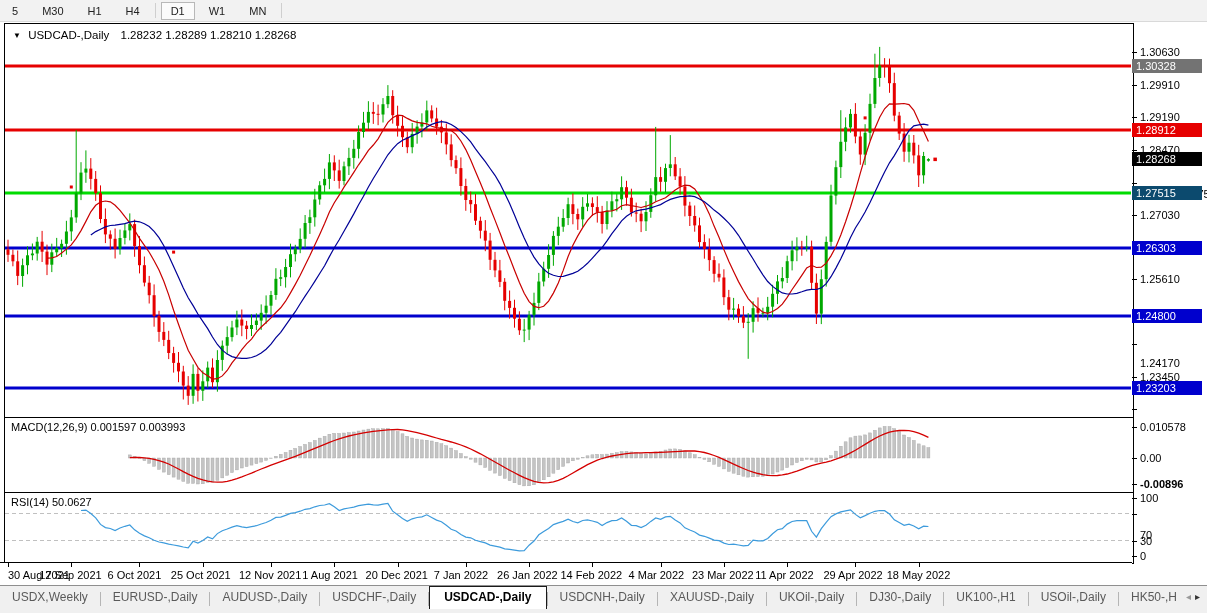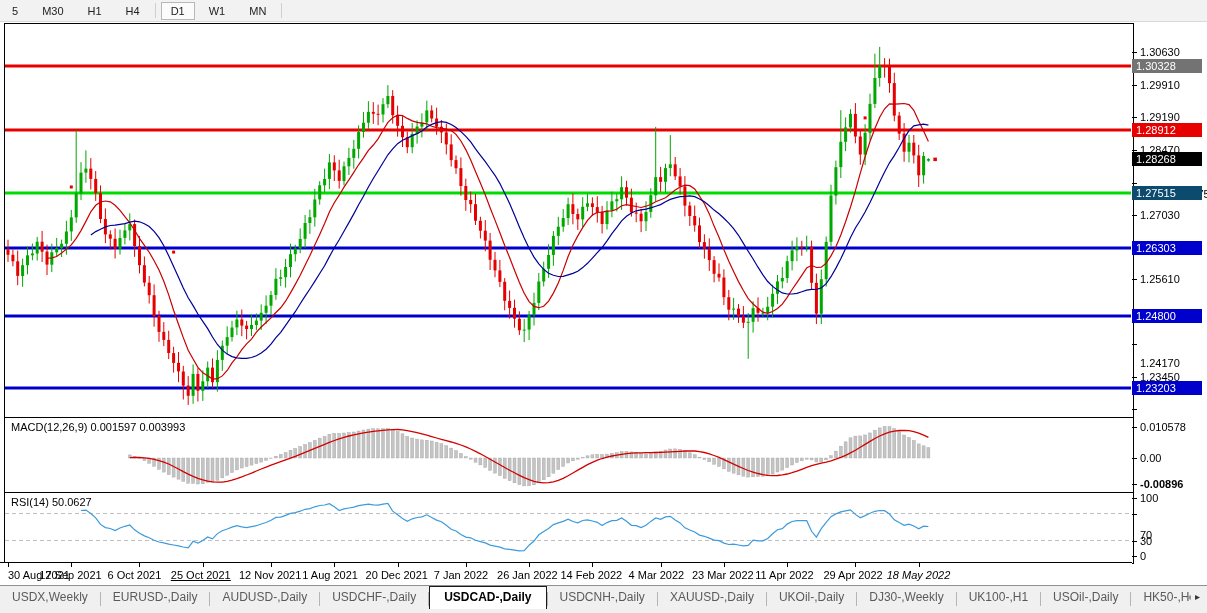--- a/index.html
+++ b/index.html
@@ -447,20 +447,25 @@
           <rect x="921.9" y="135.1" width="3" height="1.6" fill="#00a800"></rect>
         </g>
         <polyline points="42.0,234.2 46.8,233.9 51.7,232.5 56.6,228.9 61.4,225.1 66.3,220.9 71.2,214.3 76.0,206.6 80.9,197.4 85.8,187.8 90.7,181.3 95.5,178.0 100.4,177.0 105.3,177.8 110.1,181.3 115.0,186.3 119.9,192.7 124.8,198.8 129.6,206.3 134.5,214.3 139.4,221.4 144.2,228.2 149.1,236.7 154.0,246.0 158.8,257.3 163.7,270.9 168.6,286.3 173.5,300.3 178.3,313.6 183.2,326.2 188.1,335.0 192.9,343.3 197.8,348.8 202.7,351.8 207.5,355.1 212.4,354.7 217.3,351.9 222.2,346.5 227.0,338.9 231.9,332.9 236.8,325.6 241.6,319.8 246.5,315.1 251.4,308.2 256.2,303.0 261.1,298.5 266.0,293.9 270.9,288.5 275.7,283.8 280.6,277.2 285.5,268.9 290.3,260.4 295.2,251.3 300.1,241.3 304.9,231.5 309.8,220.9 314.7,210.5 319.6,199.6 324.4,188.0 329.3,178.7 334.2,171.2 339.0,163.1 343.9,155.9 348.8,148.3 353.6,140.8 358.5,133.8 363.4,126.4 368.3,121.0 373.1,114.8 378.0,106.2 382.9,98.4 387.7,93.7 392.6,91.1 397.5,91.7 402.3,94.4 407.2,96.9 412.1,98.3 416.9,99.2 421.8,99.8 426.7,102.3 431.6,103.6 436.4,104.4 441.3,105.2 446.2,106.6 451.0,110.4 455.9,117.0 460.8,125.6 465.7,136.0 470.5,147.4 475.4,159.0 480.3,171.0 485.1,183.8 490.0,196.1 494.9,208.7 499.7,221.5 504.6,233.5 509.5,246.2 514.4,258.4 519.2,269.3 524.1,277.6 529.0,282.4 533.8,283.7 538.7,282.2 543.6,277.1 548.4,269.1 553.3,258.9 558.2,246.4 563.1,232.5 567.9,221.2 572.8,211.9 577.7,203.6 582.5,196.4 587.4,191.0 592.3,188.4 597.1,188.1 602.0,187.2 606.9,186.9 611.8,185.3 616.6,181.7 621.5,180.7 626.4,181.7 631.2,182.5 636.1,183.5 641.0,182.2 645.8,180.5 650.7,177.8 655.6,175.8 660.5,173.7 665.3,170.0 670.2,166.0 675.1,163.0 679.9,161.2 684.8,161.7 689.7,165.0 694.5,172.2 699.4,179.7 704.3,189.9 709.1,202.1 714.0,213.3 718.9,225.6 723.8,237.2 728.6,247.5 733.5,257.6 738.4,266.5 743.2,274.6 748.1,280.0 753.0,284.3 757.9,288.2 762.7,289.3 767.6,287.5 772.5,284.5 777.3,280.2 782.2,273.4 787.1,265.5 791.9,258.6 796.8,251.3 801.7,243.9 806.6,241.3 811.4,243.5 816.3,243.2 821.2,239.2 826.0,231.9 830.9,222.7 835.8,211.0 840.6,197.8 845.5,183.0 850.4,166.8 855.3,149.1 860.1,132.8 865.0,117.5 869.9,104.5 874.7,93.2 879.6,84.8 884.5,79.9 889.3,80.1 894.2,79.8 899.1,79.5 904.0,80.6 908.8,86.3 913.7,97.1 918.6,107.1 923.4,117.4" fill="none" stroke="#c80000" stroke-width="1.2"></polyline>
         <polyline points="85.8,211.0 90.7,207.6 95.5,205.3 100.4,202.9 105.3,201.5 110.1,201.1 115.0,200.3 119.9,199.6 124.8,198.1 129.6,197.1 134.5,197.8 139.4,199.7 144.2,202.6 149.1,207.3 154.0,213.6 158.8,221.8 163.7,231.8 168.6,242.6 173.5,253.3 178.3,264.0 183.2,273.8 188.1,281.6 192.9,290.0 197.8,297.4 202.7,304.6 207.5,313.0 212.4,320.5 217.3,326.1 222.2,330.1 227.0,332.6 231.9,333.9 236.8,334.4 241.6,334.3 246.5,333.5 251.4,331.7 256.2,328.9 261.1,325.2 266.0,320.2 270.9,313.7 275.7,308.3 280.6,301.4 285.5,294.4 290.3,287.7 295.2,279.8 300.1,272.2 304.9,265.0 309.8,257.4 314.7,249.5 319.6,241.7 324.4,232.6 329.3,223.8 334.2,215.8 339.0,207.2 343.9,198.6 348.8,189.9 353.6,180.8 358.5,172.2 363.4,163.0 368.3,154.5 373.1,146.7 378.0,138.7 382.9,130.8 387.7,124.8 392.6,119.7 397.5,116.2 402.3,114.1 407.2,111.6 412.1,109.6 416.9,107.0 421.8,103.0 426.7,100.4 431.6,98.6 436.4,97.7 441.3,98.4 446.2,100.5 451.0,103.6 455.9,107.6 460.8,112.4 465.7,117.9 470.5,124.9 475.4,131.3 480.3,137.7 485.1,144.5 490.0,151.3 494.9,159.6 499.7,169.2 504.6,179.5 509.5,191.1 514.4,202.9 519.2,214.1 524.1,224.3 529.0,233.1 533.8,239.9 538.7,245.4 543.6,249.3 548.4,251.3 553.3,252.5 558.2,252.4 563.1,250.9 567.9,249.4 572.8,247.2 577.7,243.6 582.5,239.3 587.4,234.1 592.3,228.7 597.1,223.5 602.0,216.8 606.9,209.7 611.8,203.3 616.6,196.8 621.5,192.2 626.4,189.0 631.2,186.8 636.1,185.9 641.0,185.1 645.8,183.9 650.7,182.3 655.6,180.6 660.5,177.7 665.3,175.4 670.2,173.9 675.1,172.7 679.9,172.4 684.8,171.9 689.7,172.7 694.5,175.0 699.4,177.8 704.3,181.8 709.1,186.1 714.0,189.7 718.9,194.3 723.8,199.2 728.6,204.6 733.5,211.3 738.4,219.4 743.2,227.2 748.1,235.0 753.0,243.2 757.9,250.8 762.7,257.5 767.6,262.4 772.5,266.0 777.3,268.9 782.2,270.0 787.1,270.0 791.9,269.3 796.8,267.8 801.7,266.1 806.6,265.3 811.4,265.5 816.3,263.9 821.2,259.7 826.0,252.7 830.9,244.1 835.8,234.8 840.6,224.5 845.5,213.5 850.4,204.0 855.3,196.3 860.1,188.0 865.0,178.4 869.9,168.2 874.7,157.9 879.6,147.9 884.5,138.8 889.3,131.6 894.2,123.3 899.1,114.3 904.0,106.7 908.8,101.9 913.7,100.8 918.6,100.1 923.4,101.1" fill="none" stroke="#000096" stroke-width="1.2"></polyline>
         <rect x="64.8" y="161.5" width="3" height="3" fill="#e60000"></rect>
         <rect x="167.1" y="226.6" width="3" height="3" fill="#e60000"></rect>
         <rect x="858.6" y="92.4" width="3" height="3" fill="#e60000"></rect>
         <rect x="928.4" y="133.6" width="3.5" height="3.5" fill="#e60000"></rect>
       </svg>
     </div>
+  <div class="chart-title">
+    <span class="tri">▼</span>
+    <span>USDCAD-,Daily</span>
+    <span style="margin-left:8px">1.28232 1.28289 1.28210 1.28268</span>
+  </div>
 </div>
 
 <div id="panel-macd" class="panel">
   <div id="svg-macd-wrap">
       <svg width="1126" height="72" xmlns="http://www.w3.org/2000/svg">
         <g>
           <rect x="123.3" y="36.9" width="3" height="3.1" fill="#c4c4c4" stroke="#a6a6a6" stroke-width="0.4"></rect>
           <rect x="128.1" y="38.2" width="3" height="1.8" fill="#c4c4c4" stroke="#a6a6a6" stroke-width="0.4"></rect>
           <rect x="133.0" y="40.0" width="3" height="0.5" fill="#c4c4c4" stroke="#a6a6a6" stroke-width="0.4"></rect>
           <rect x="137.9" y="40.0" width="3" height="2.7" fill="#c4c4c4" stroke="#a6a6a6" stroke-width="0.4"></rect>
@@ -688,21 +693,21 @@
   </div>
 
 <div id="daterow">
     <div class="datetick" style="left: 8px;"></div>
     <div class="datelabel" style="left: 8px;">30 Aug 2021</div>
     <div class="datetick" style="left: 71.31px;"></div>
     <div class="datelabel" style="left: 39.31px;">17 Sep 2021</div>
     <div class="datetick" style="left: 139.49px;"></div>
     <div class="datelabel" style="left: 107.49px;">6 Oct 2021</div>
     <div class="datetick" style="left: 202.8px;"></div>
-    <div class="datelabel" style="left: 170.8px; text-decoration: underline;">25 Oct 2021</div>
+    <div class="datelabel" style="left: 170.8px;">25 Oct 2021</div>
     <div class="datetick" style="left: 270.98px;"></div>
     <div class="datelabel" style="left: 238.98px;">12 Nov 2021</div>
     <div class="datetick" style="left: 334.29px;"></div>
     <div class="datelabel" style="left: 302.29px;">1 Aug 2021</div>
     <div class="datetick" style="left: 397.6px;"></div>
     <div class="datelabel" style="left: 365.6px;">20 Dec 2021</div>
     <div class="datetick" style="left: 465.78px;"></div>
     <div class="datelabel" style="left: 433.78px;">7 Jan 2022</div>
     <div class="datetick" style="left: 529.09px;"></div>
     <div class="datelabel" style="left: 497.09px;">26 Jan 2022</div>
@@ -710,41 +715,41 @@
     <div class="datelabel" style="left: 560.4px;">14 Feb 2022</div>
     <div class="datetick" style="left: 660.58px;"></div>
     <div class="datelabel" style="left: 628.58px;">4 Mar 2022</div>
     <div class="datetick" style="left: 723.89px;"></div>
     <div class="datelabel" style="left: 691.89px;">23 Mar 2022</div>
     <div class="datetick" style="left: 787.2px;"></div>
     <div class="datelabel" style="left: 755.2px;">11 Apr 2022</div>
     <div class="datetick" style="left: 855.38px;"></div>
     <div class="datelabel" style="left: 823.38px;">29 Apr 2022</div>
     <div class="datetick" style="left: 918.69px;"></div>
-    <div class="datelabel" style="left: 886.69px; font-style: italic;">18 May 2022</div>
+    <div class="datelabel" style="left: 886.69px;">18 May 2022</div>
   </div>
 
 <div id="tabbar">
     <div class="tab">USDX,Weekly</div>
     <div class="tab-sep"></div>
     <div class="tab">EURUSD-,Daily</div>
     <div class="tab-sep"></div>
     <div class="tab">AUDUSD-,Daily</div>
     <div class="tab-sep"></div>
     <div class="tab">USDCHF-,Daily</div>
     <div class="tab-sep"></div>
     <div class="tab active">USDCAD-,Daily</div>
     <div class="tab-sep"></div>
     <div class="tab">USDCNH-,Daily</div>
     <div class="tab-sep"></div>
     <div class="tab">XAUUSD-,Daily</div>
     <div class="tab-sep"></div>
     <div class="tab">UKOil-,Daily</div>
     <div class="tab-sep"></div>
-    <div class="tab">DJ30-,Weekly</div>
+    <div class="tab">DJ30-,Daily</div>
     <div class="tab-sep"></div>
     <div class="tab">UK100-,H1</div>
     <div class="tab-sep"></div>
     <div class="tab">USOil-,Daily</div>
     <div class="tab-sep"></div>
     <div class="tab">HK50-,H</div>
   </div>
 <div id="tab-arrows">
   <span class="dim">◂</span><span>▸</span>
 </div>

